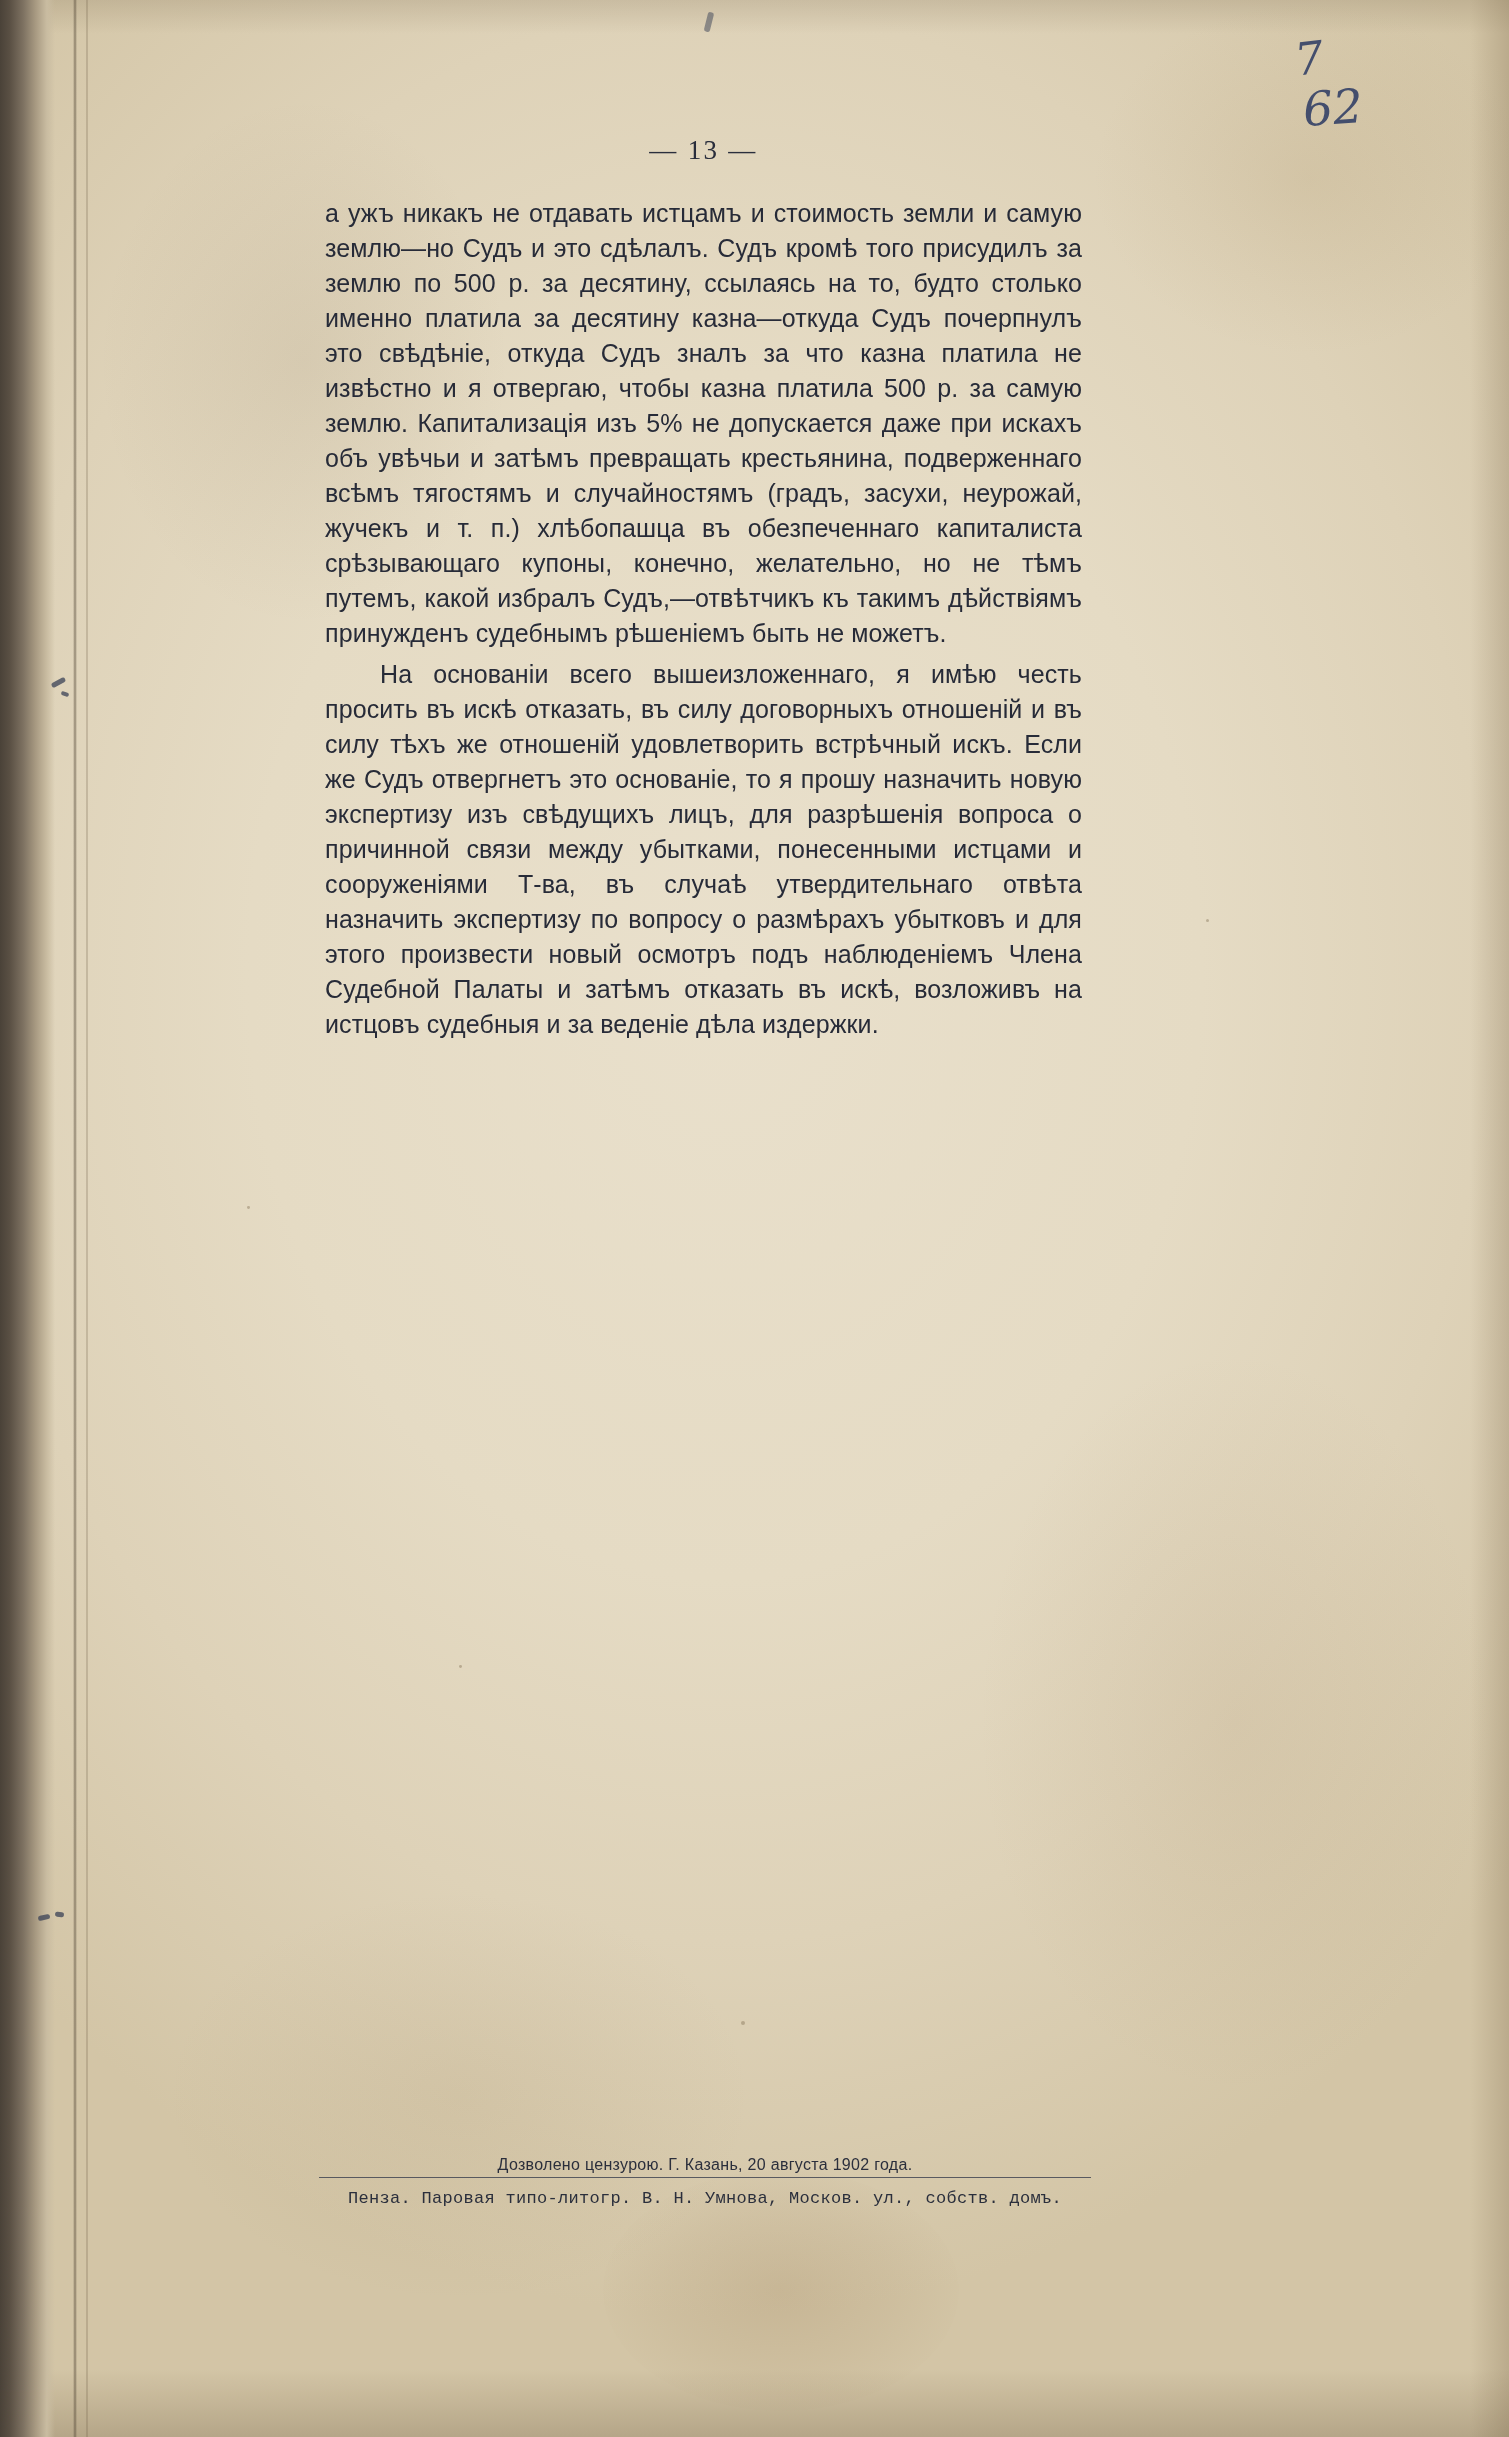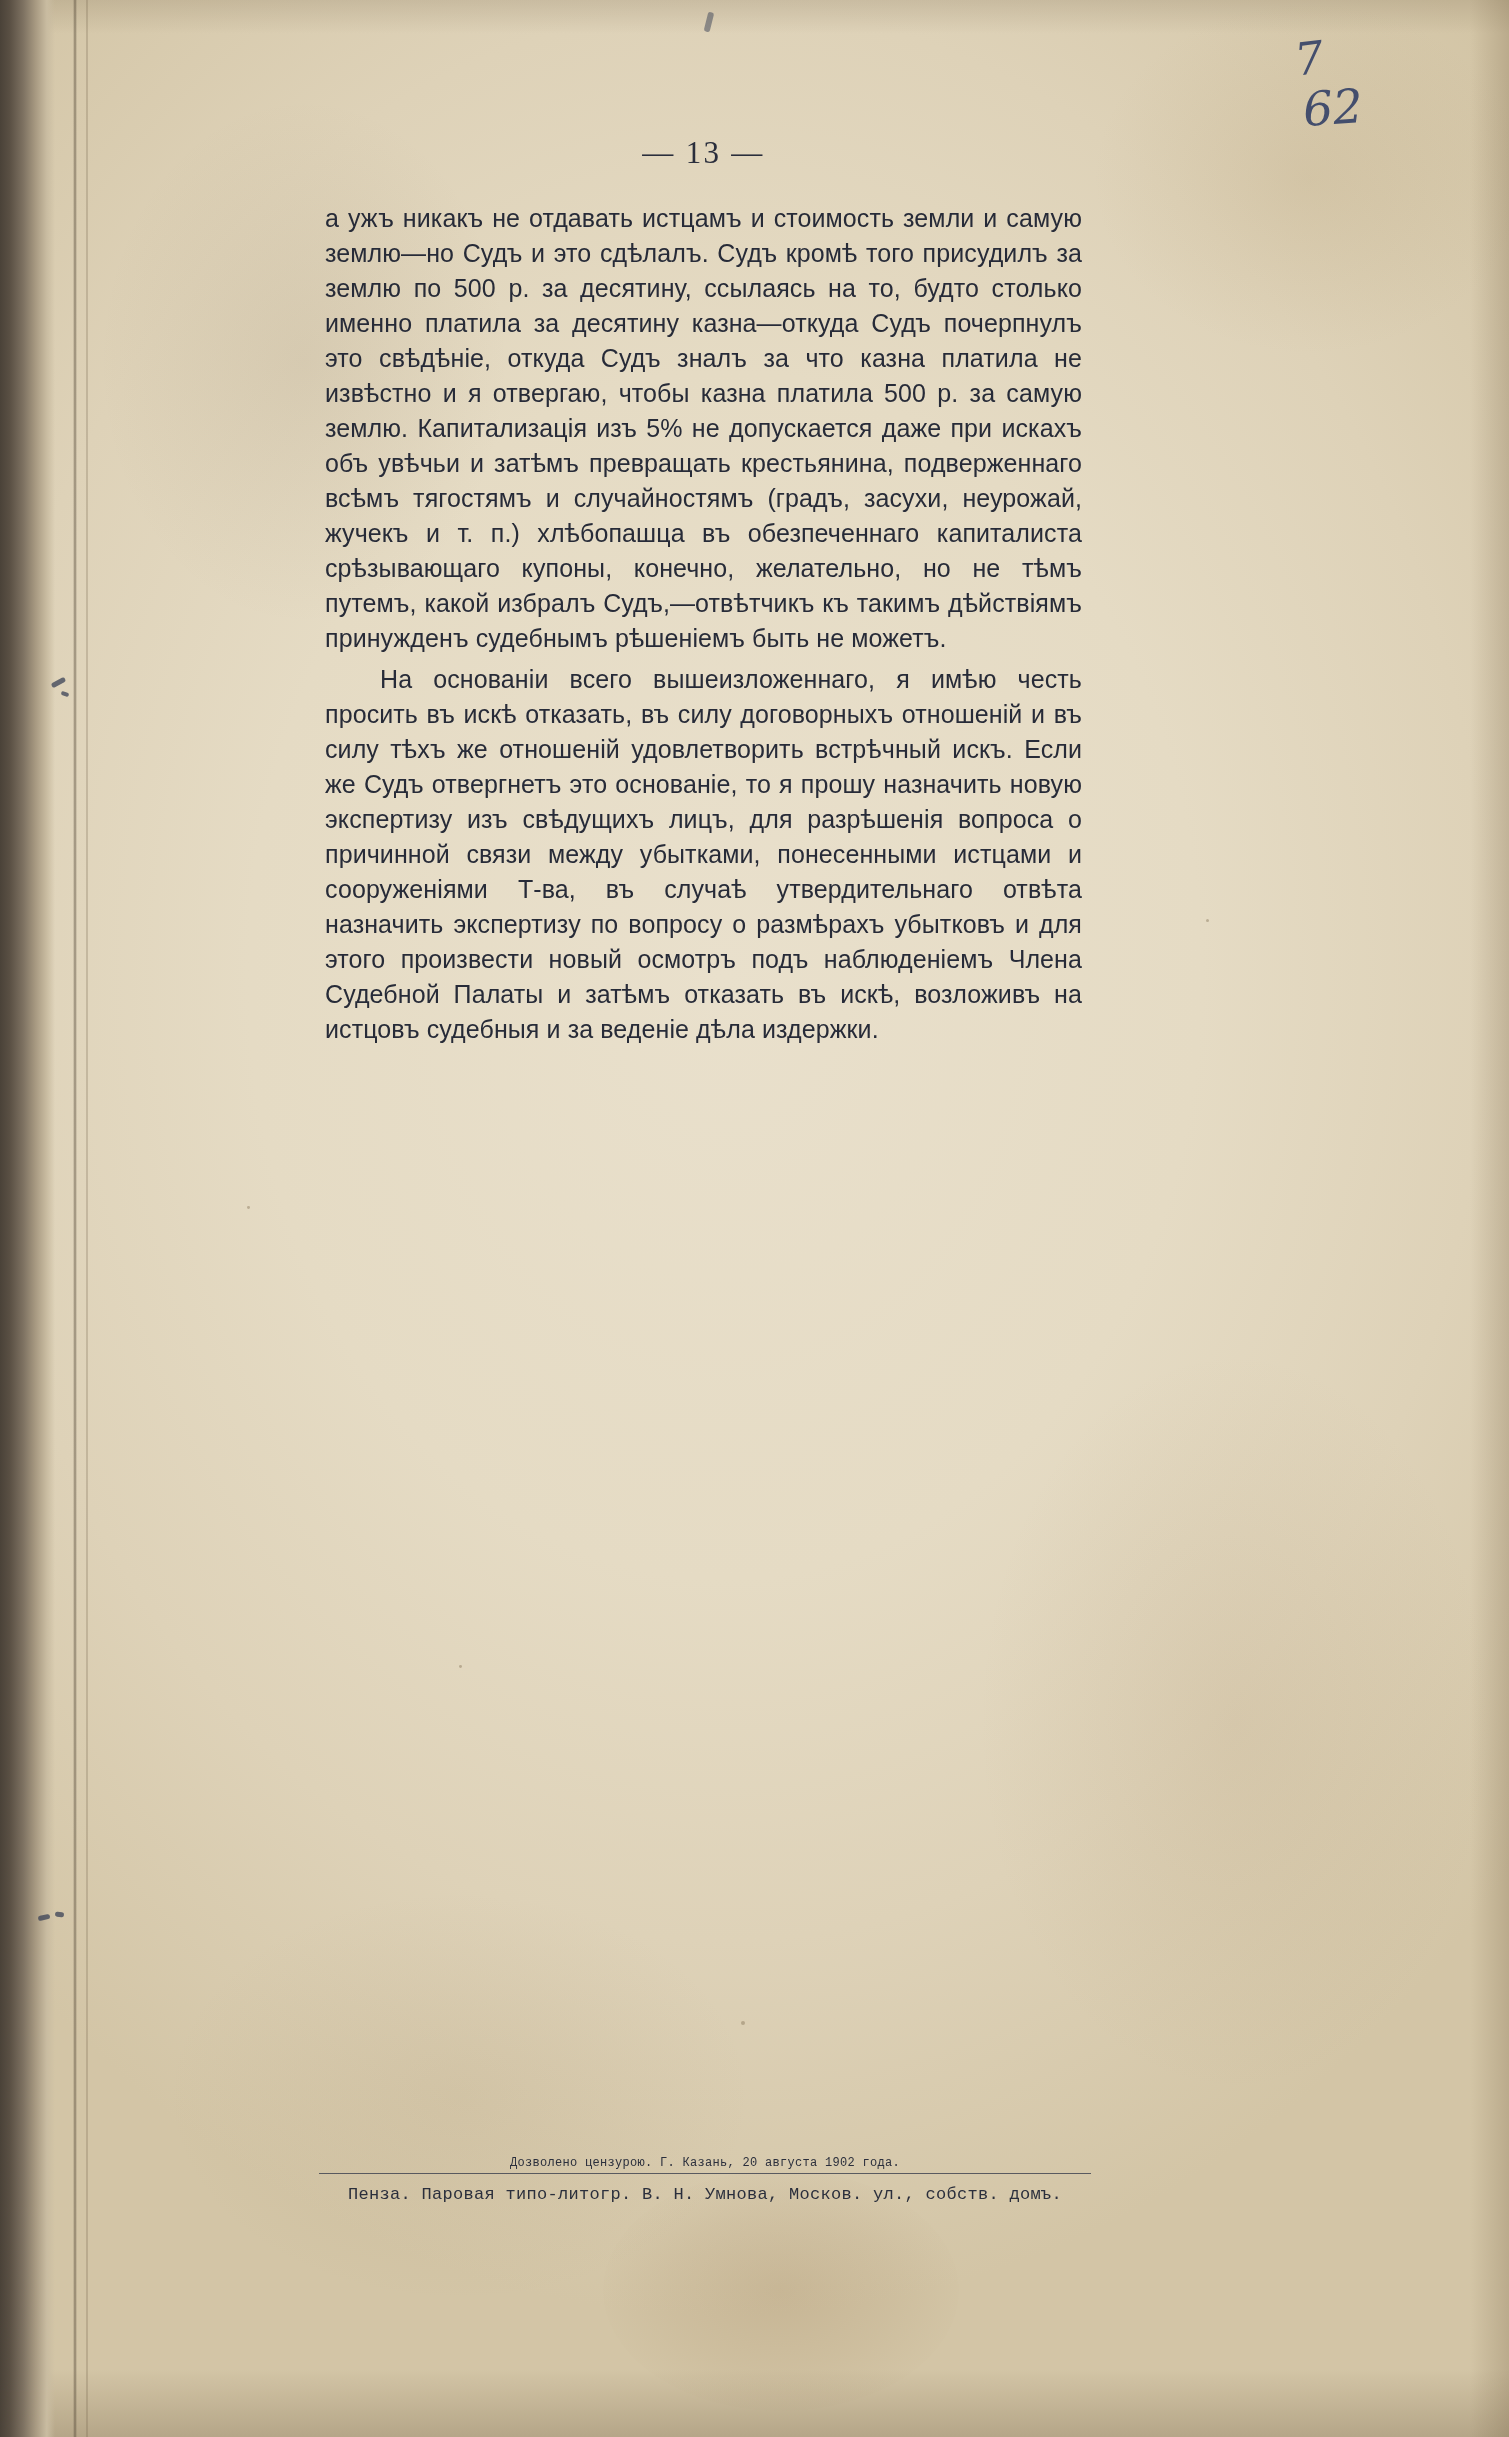--- a/index.html
+++ b/index.html
@@ -110,21 +110,21 @@
 
   
   .content {
     position: absolute;
     left: 319px;
     top: 135px;
     width: 769px;
   }
   .page-number {
     text-align: center;
-    font-size: 31px;
+    font-size: 27px;
     letter-spacing: 2.3px;
     color: #2a2e3c;
     margin: 0 0 30px 0;
     font-family: "Liberation Serif", serif;
   }
   .para {
     margin: 6px;
     color: #272b38;
     font-size: 25px;
     line-height: 35px;
@@ -143,24 +143,24 @@
   
   .colophon {
     position: absolute;
     left: 319px;
     top: 2156px;
     width: 772px;
     text-align: center;
     color: #2b2f3c;
   }
   .colophon .line1 {
-    font-size: 12px;
+    font-size: 16px;
     letter-spacing: 0.3px;
     margin-bottom: 0;
-    font-family: Liberation Mono, monospace;
+    font-family: Liberation Sans, sans-serif;
   }
   .colophon .rule {
     height: 1.1px;
     background: #3a3f4d;
     opacity: 0.8;
     margin: 3.4px 0 10.3px 0;
   }
   .colophon .line2 {
     font-size: 17px;
     letter-spacing: 0.3px;

